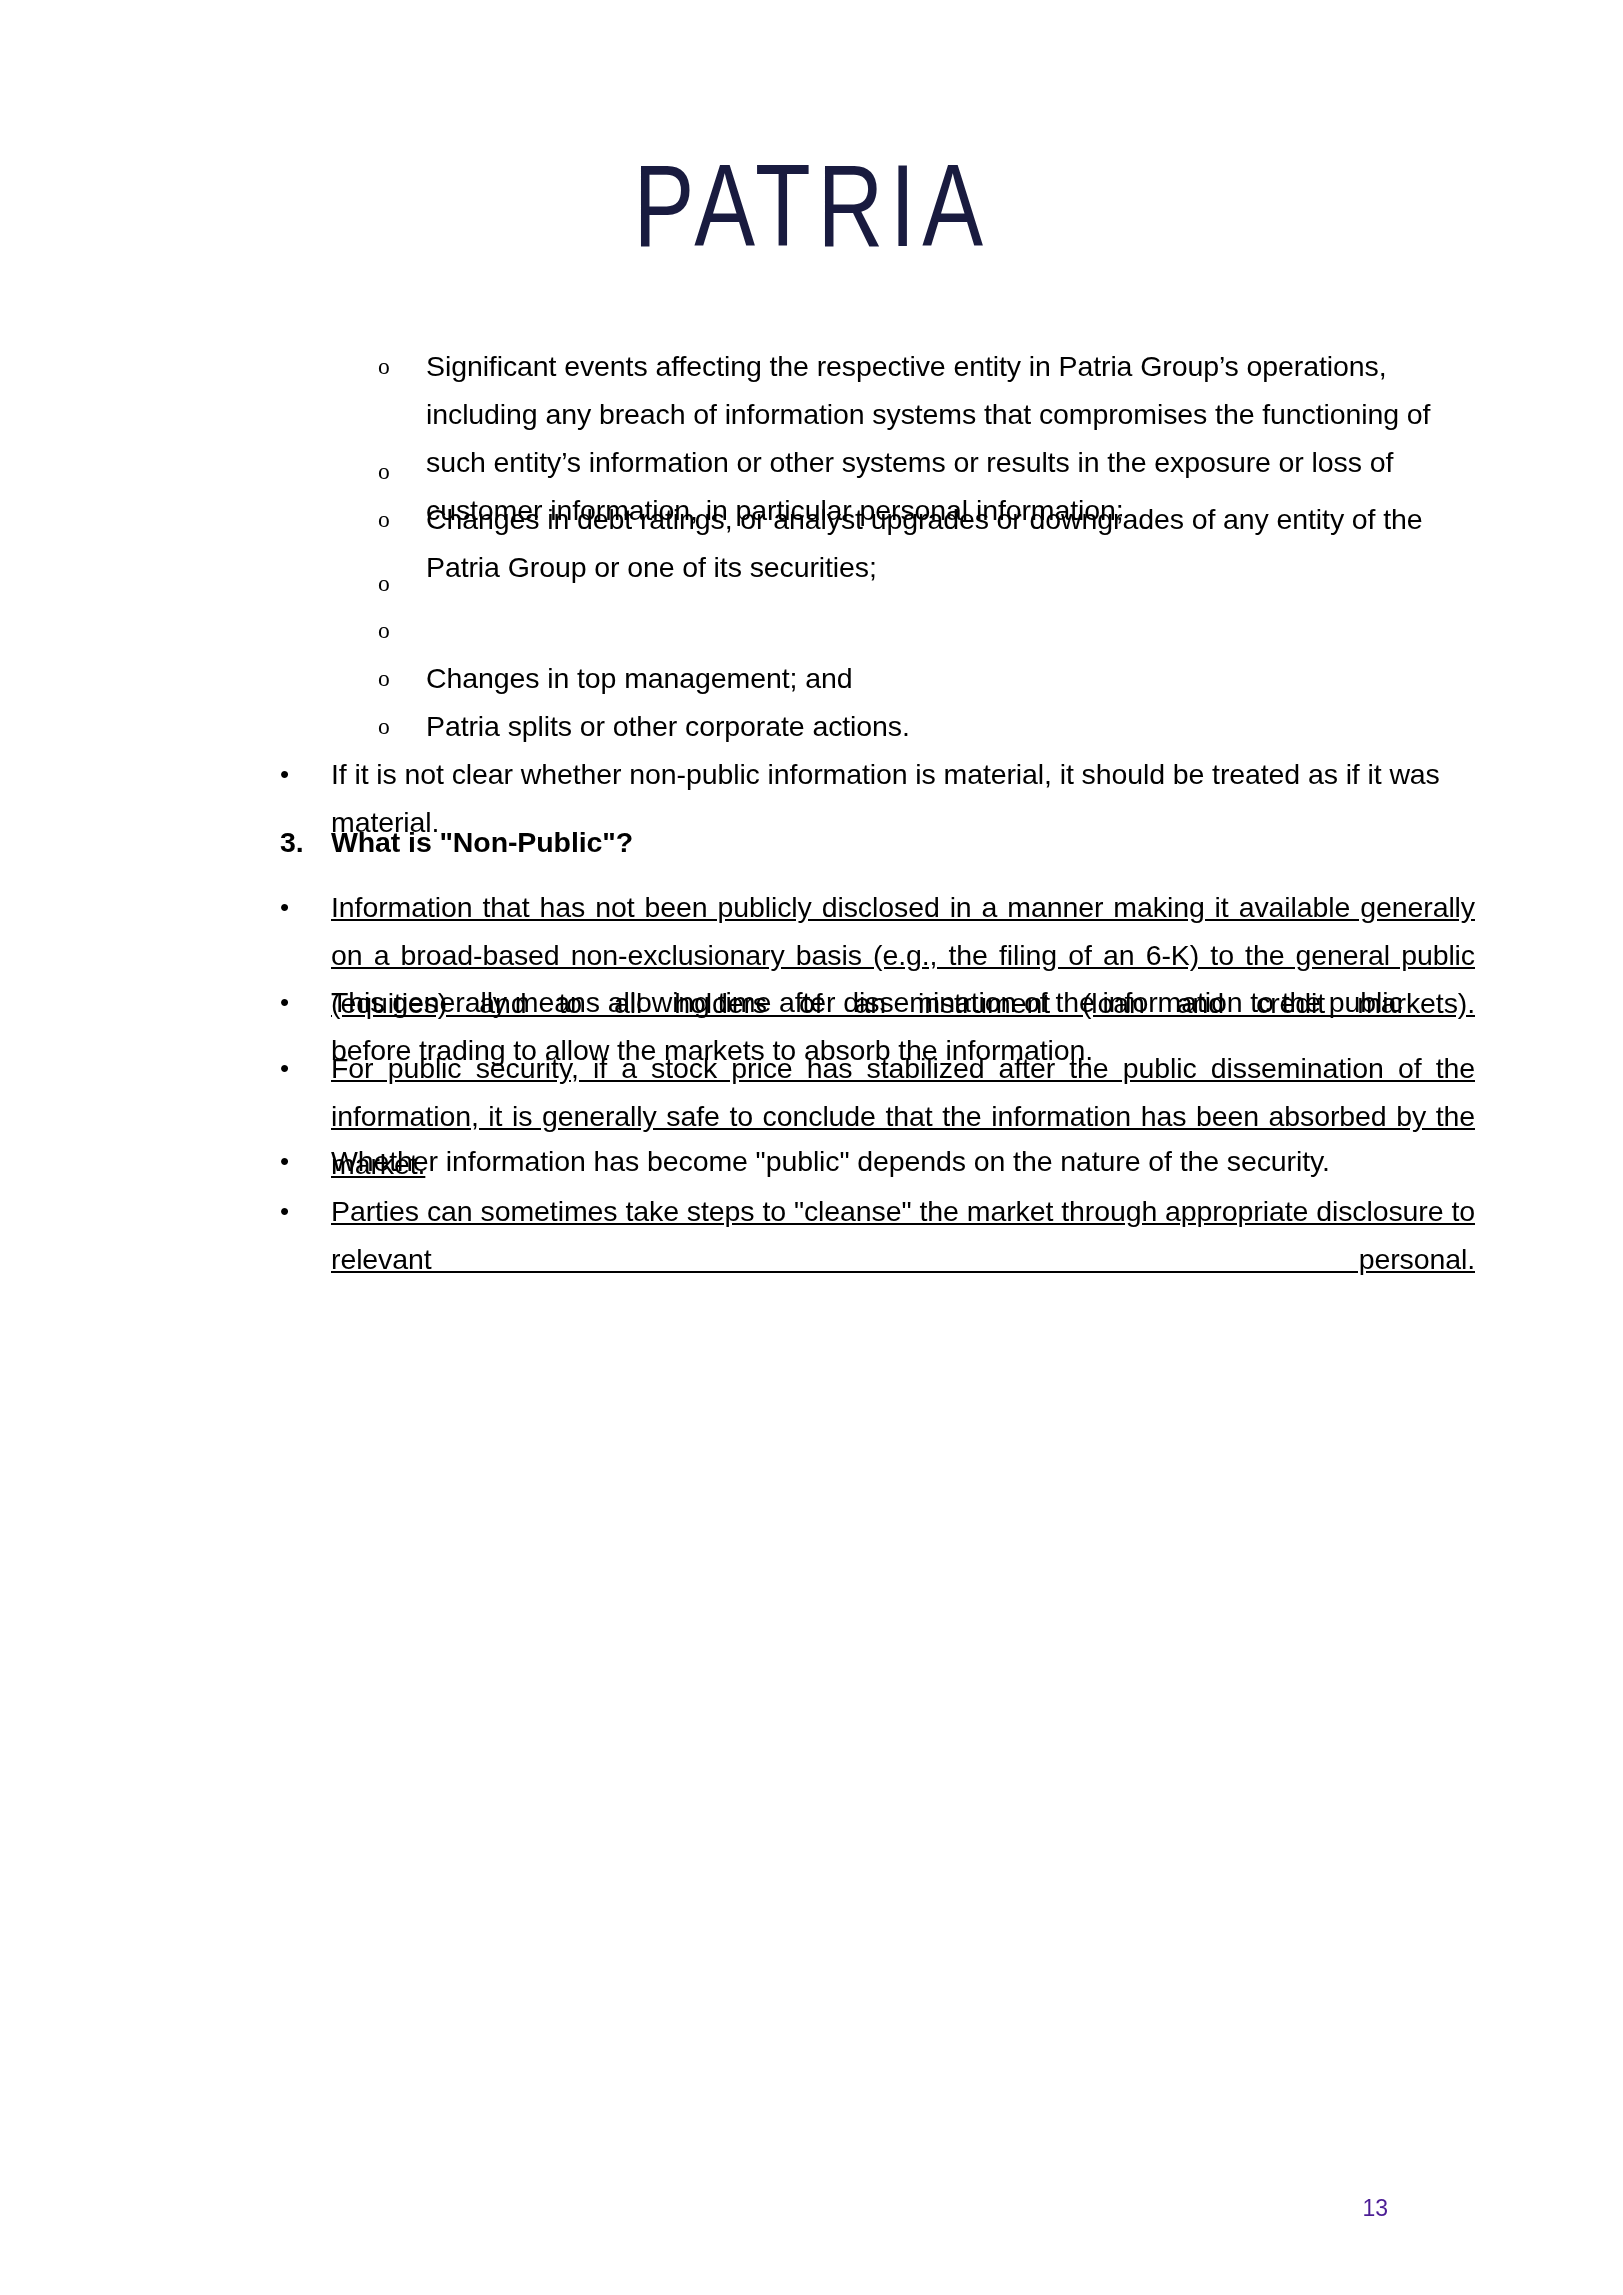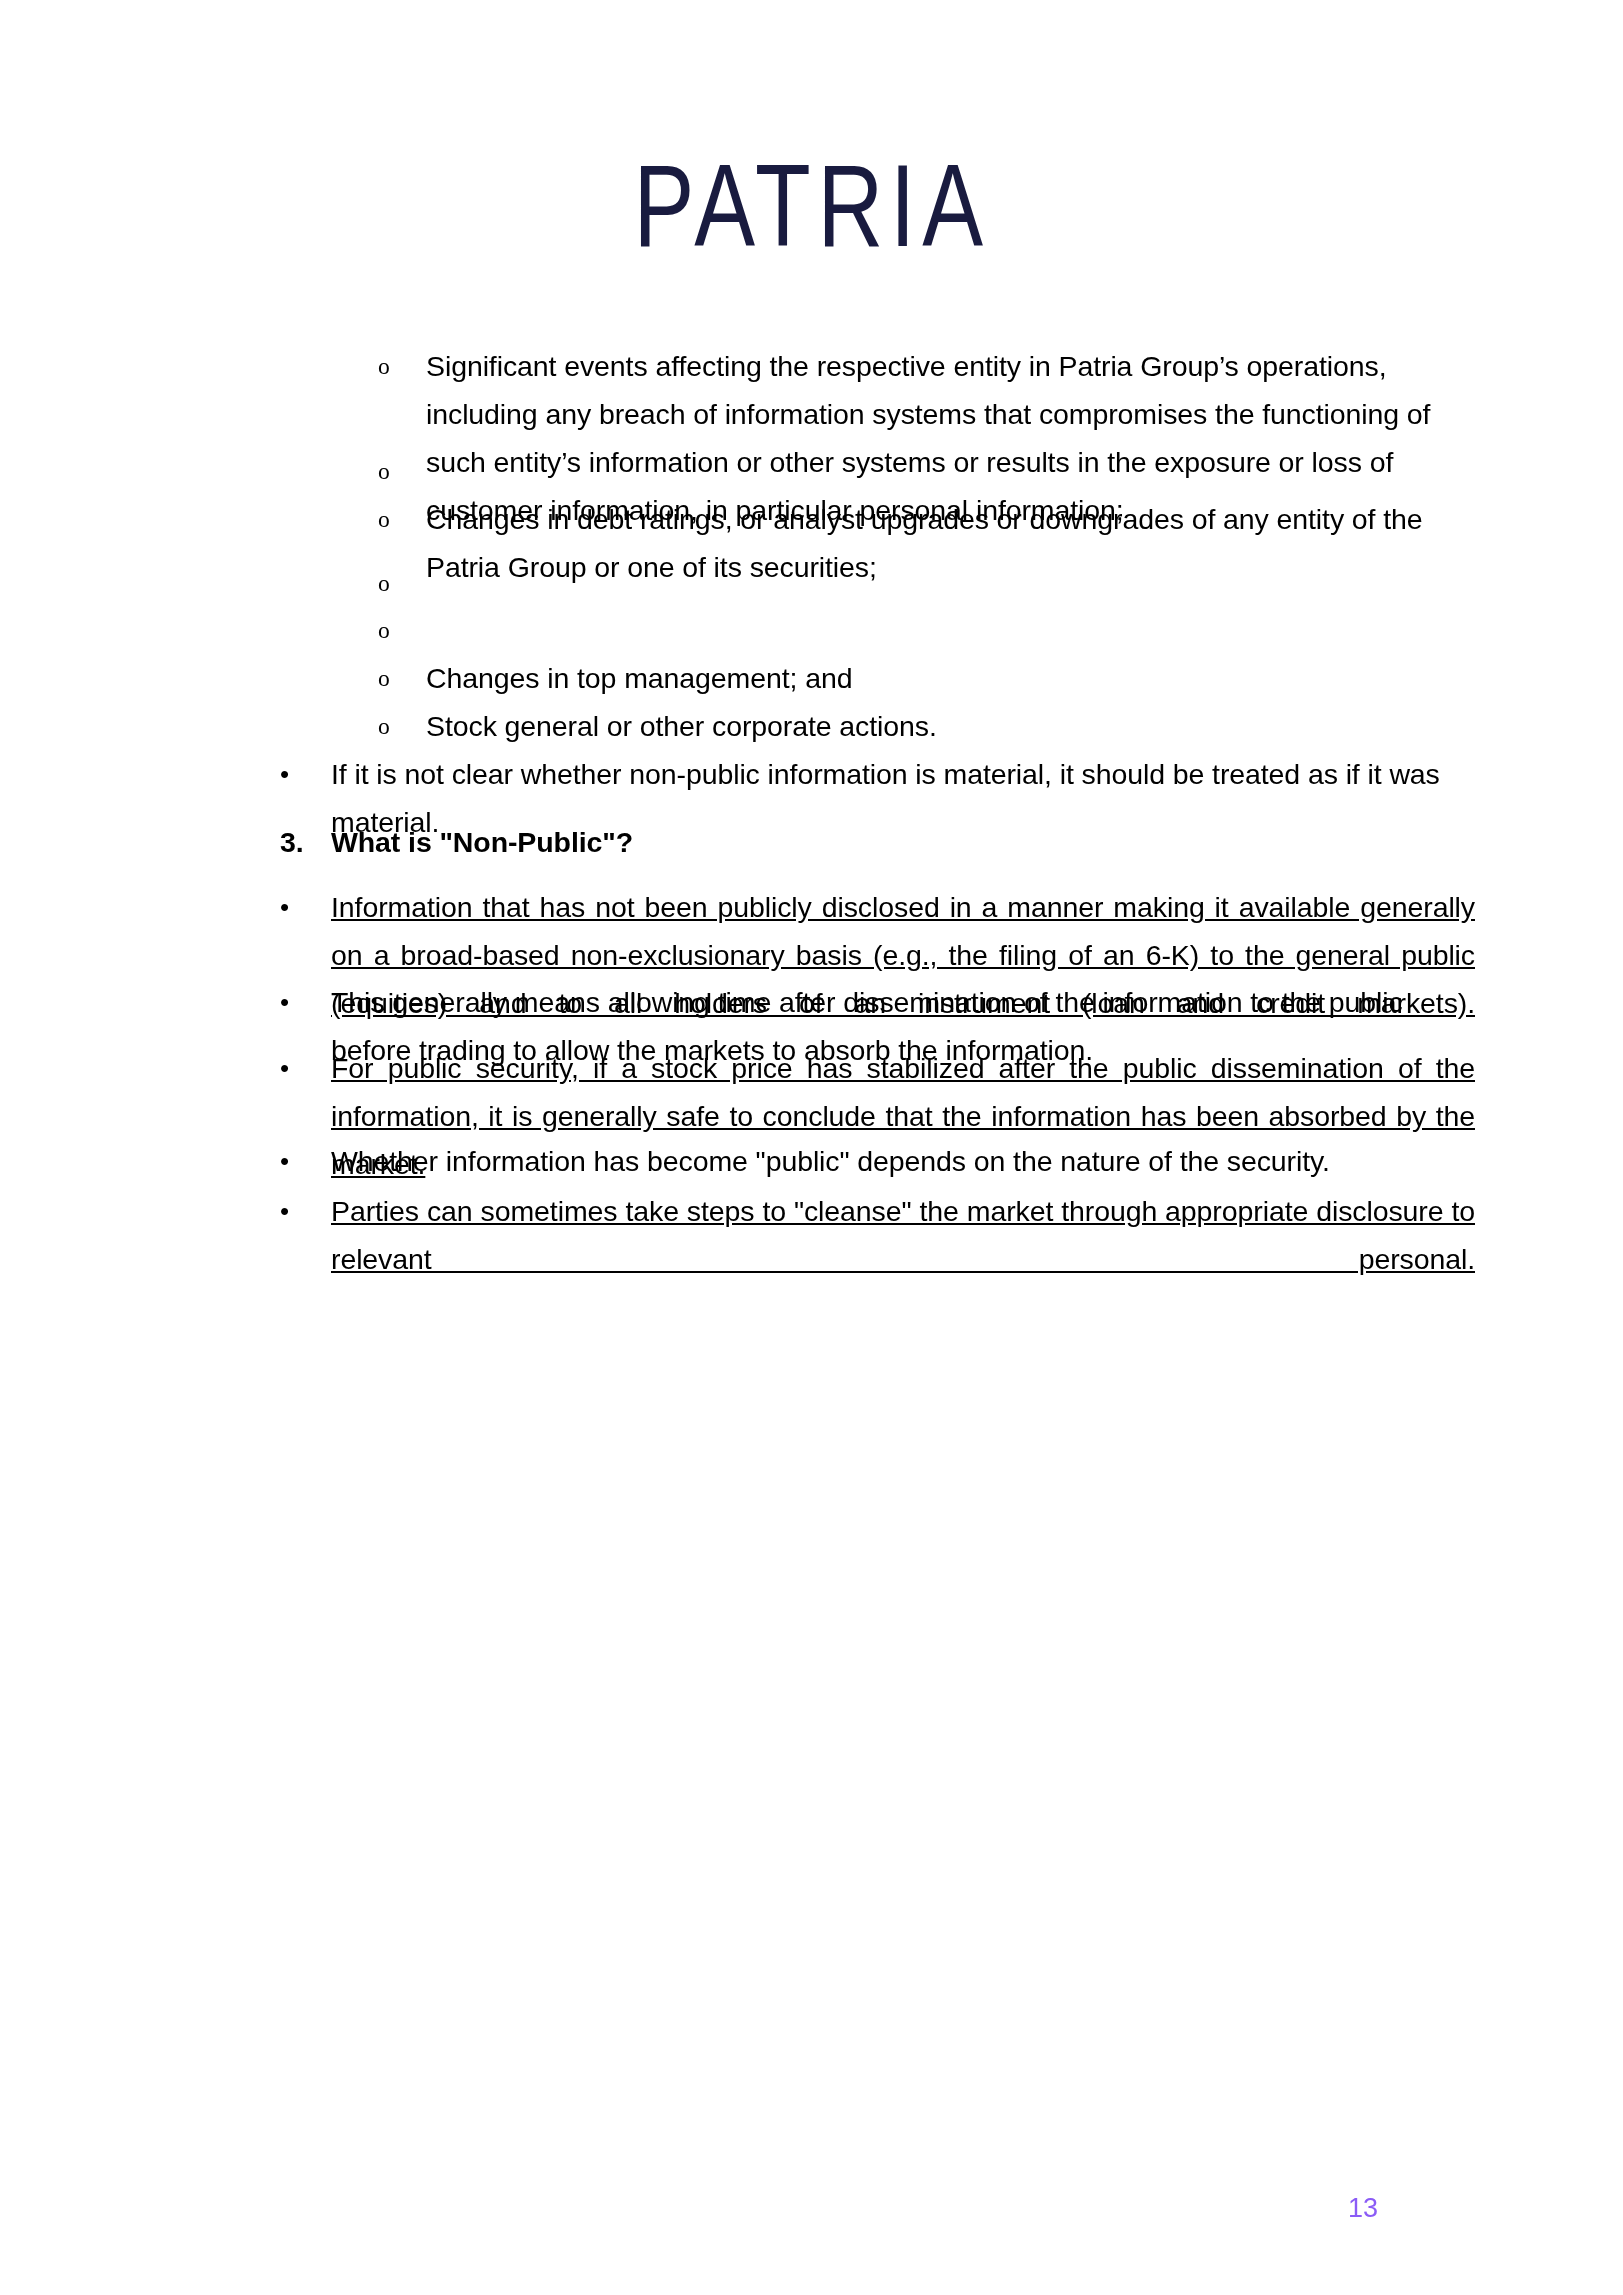--- a/index.html
+++ b/index.html
@@ -110,45 +110,45 @@
     left: 0px;
     top: 0px;
     font-weight: bold;
     font-size: 28.5px;
     line-height: 48px;
   }
 
   
   .page-number {
     position: absolute;
-    right: 149px;
+    right: 139px;
     top: 2192px;
     font-family: "Liberation Sans", sans-serif;
-    font-size: 27px;
+    font-size: 23px;
     line-height: 33px;
-    color: #8b5cf6;
+    color: #4c1d95;
   }
 </style>
 </head>
 <body>
 
 <div class="page">
 
   <div class="logo-wrap">
     <div class="logo">PATRIA</div>
   </div>
 
   <div class="content" id="content">
       <div class="blk lvl2" style="top: 342px;"><span class="marker">o</span><span class="txt">Significant events affecting the respective entity in Patria Group’s operations, including any breach of information systems that compromises the functioning of such entity’s information or other systems or results in the exposure or loss of customer information, in particular personal information;</span></div>
       <div class="blk lvl2" style="top: 447px;"><span class="marker">o</span></div>
       <div class="blk lvl2" style="top: 495px;"><span class="marker">o</span><span class="txt">Changes in debt ratings, or analyst upgrades or downgrades of any entity of the Patria Group or one of its securities;</span></div>
       <div class="blk lvl2" style="top: 559px;"><span class="marker">o</span></div>
       <div class="blk lvl2" style="top: 606px;"><span class="marker">o</span></div>
       <div class="blk lvl2" style="top: 654px;"><span class="marker">o</span><span class="txt">Changes in top management; and</span></div>
-      <div class="blk lvl2" style="top: 702px;"><span class="marker">o</span><span class="txt">Stock general or other corporate actions.</span></div>
+      <div class="blk lvl2" style="top: 702px;"><span class="marker">o</span><span class="txt">Patria splits or other corporate actions.</span></div>
       <div class="blk lvl1" style="top: 750px;"><span class="marker">•</span><span class="txt">If it is not clear whether non-public information is material, it should be treated as if it was material.</span></div>
       <div class="blk blk heading" style="top: 818px;"><span class="num">3.</span><span class="txt">What is "Non-Public"?</span></div>
       <div class="blk lvl1 justify" style="top: 883px;">
         <span class="marker">•</span>
         <span class="txt">Information that has not been publicly disclosed in a manner making it available generally on a broad-based non-exclusionary basis (e.g., the filing of an 6-K) to the general public (equities) and to all holders of an instrument (loan and credit markets).</span>
       </div>
       <div class="blk lvl1" style="top: 978px;"><span class="marker">•</span><span class="txt">This generally means allowing time after dissemination of the information to the public before trading to allow the markets to absorb the information.</span></div>
       <div class="blk lvl1 justify" style="top: 1044px;">
         <span class="marker">•</span>
         <span class="txt">For public security, if a stock price has stabilized after the public dissemination of the information, it is generally safe to conclude that the information has been absorbed by the market.</span>

